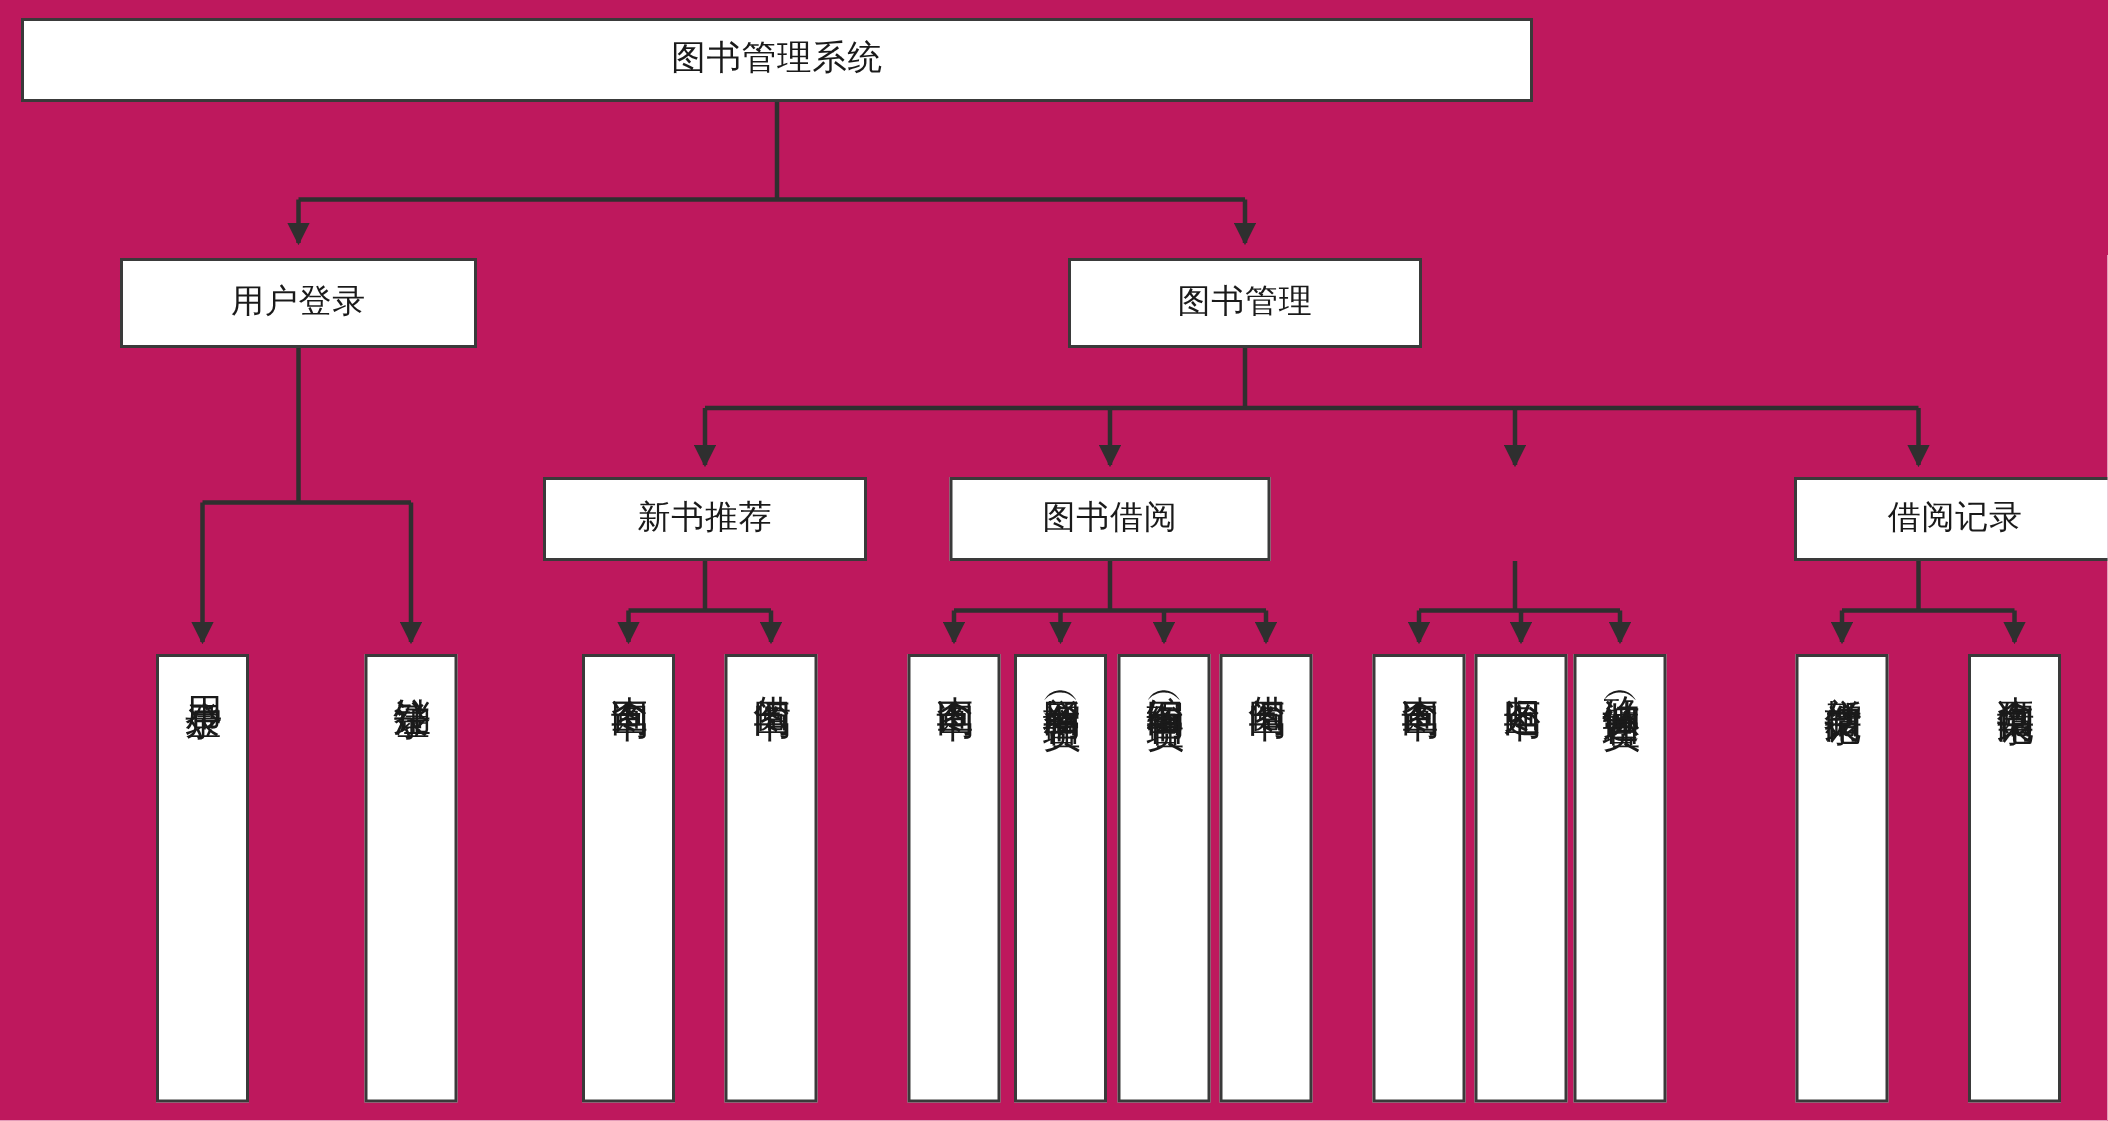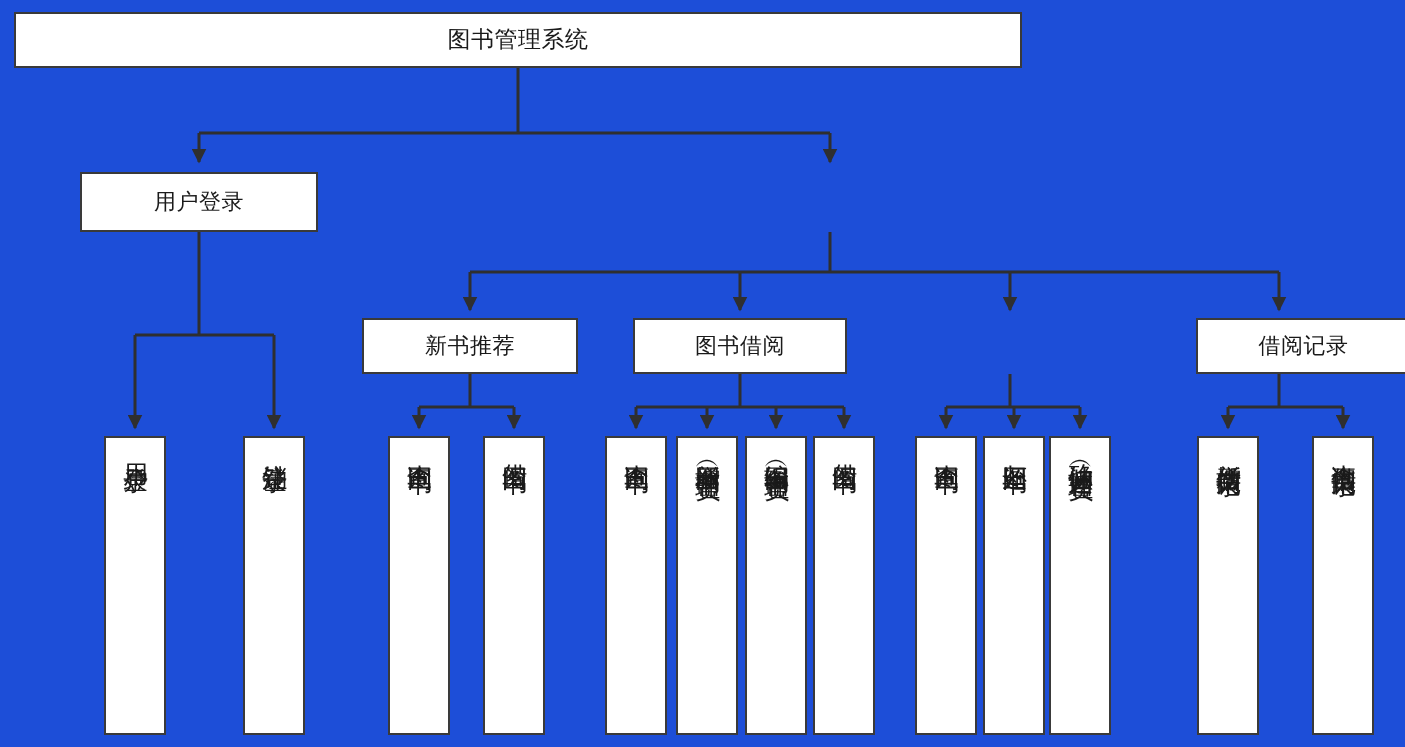--- a/index.html
+++ b/index.html
@@ -71,21 +71,21 @@
     font-size: 17px;
     color: #b9b9b9;
     font-family: "DejaVu Sans", "Liberation Sans", sans-serif;
     white-space: nowrap;
     letter-spacing: 0.5px;
   }
 </style>
 </head>
 <body>
 
-<div id="diagram" style="background: #1d4ed8;">
+<div id="diagram" style="background: #be185d;">
 
   <svg id="edges" viewBox="0 0 1405 747" width="1405" height="747" xmlns="http://www.w3.org/2000/svg">
     <defs>
       <marker id="arrow" viewBox="0 0 10 10" refX="9" refY="5" markerWidth="5" markerHeight="5" orient="auto-start-reverse">
         <path d="M 0 0 L 10 5 L 0 10 z" fill="#2f2f2f"></path>
       </marker>
     </defs>
     <g stroke="#2f2f2f" stroke-width="3" fill="none">
 
       <path d="M 518 68 L 518 133"></path>
@@ -130,20 +130,23 @@
     </g>
   </svg>
 
   <div class="node horiz root" style="left: 14px; top: 12px; width: 1008px; height: 56px; border-color: rgb(58, 58, 58); color: rgb(26, 26, 26);">
     <span class="label">图书管理系统</span>
   </div>
 
   <div class="node horiz" style="left: 80px; top: 172px; width: 238px; height: 60px; border-color: rgb(58, 58, 58); color: rgb(26, 26, 26);">
     <span class="label">用户登录</span>
   </div>
+  <div class="node horiz" style="left: 712px; top: 172px; width: 236px; height: 60px; border-color: rgb(58, 58, 58); color: rgb(26, 26, 26);">
+    <span class="label">图书管理</span>
+  </div>
 
   <div class="node horiz" style="left: 633px; top: 318px; width: 214px; height: 56px; border-color: rgb(58, 58, 58); color: rgb(26, 26, 26);">
     <span class="label">图书借阅</span>
   </div>
   <div class="node horiz" style="left: 362px; top: 318px; width: 216px; height: 56px; border-color: rgb(58, 58, 58); color: rgb(26, 26, 26);">
     <span class="label">新书推荐</span>
   </div>
   <div class="node horiz" style="left: 1196px; top: 318px; width: 215px; height: 56px; border-color: rgb(58, 58, 58); color: rgb(26, 26, 26);">
     <span class="label">借阅记录</span>
   </div>

